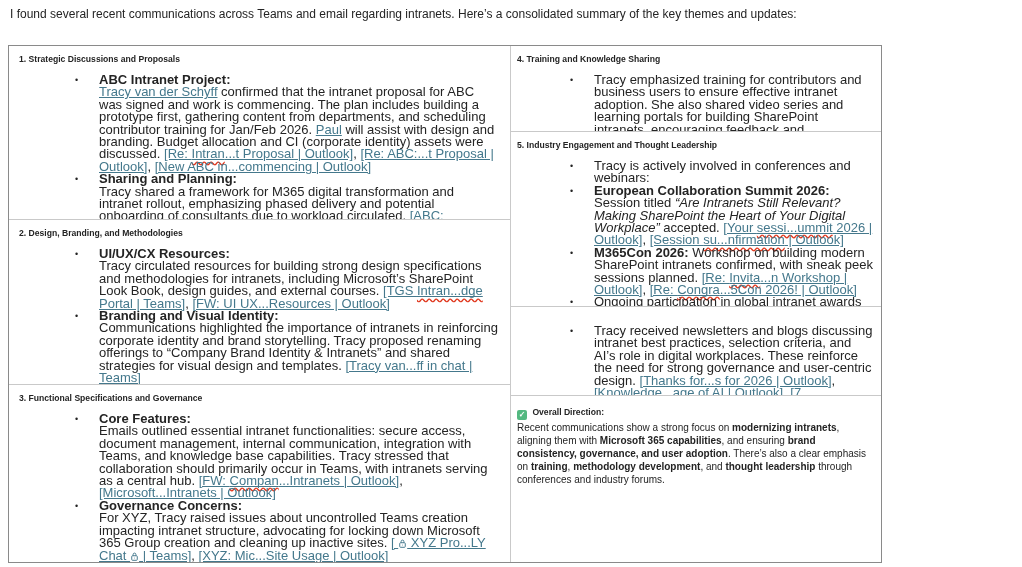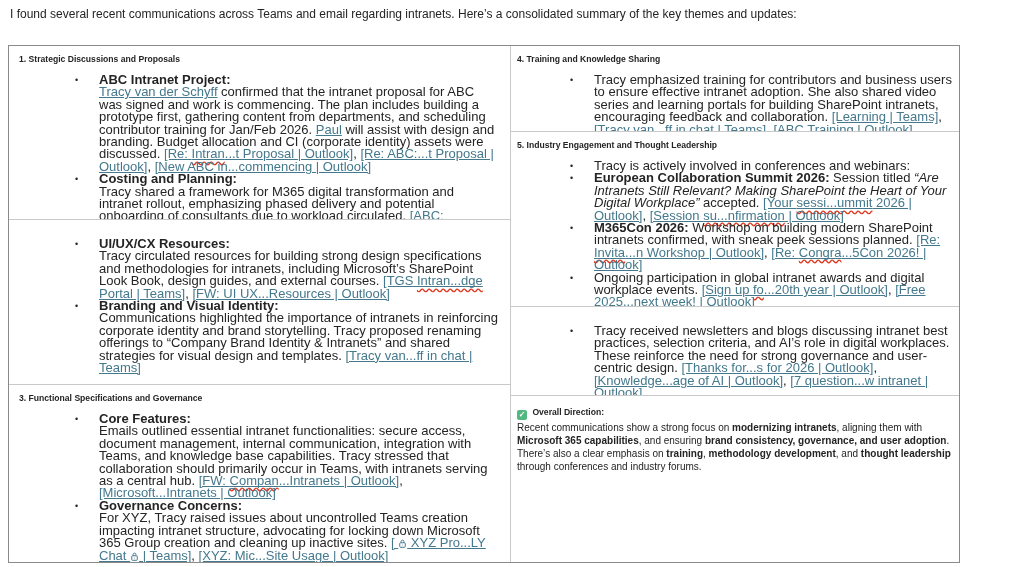--- a/index.html
+++ b/index.html
@@ -8,21 +8,21 @@
     width:1022px; height:567px; position:relative;
     background:#ffffff;
     font-family:"Liberation Sans", sans-serif;
     color:#242424;
   }
   .intro {
     position:absolute; left:10px; top:9px; right:10px;
     font-size:12px; line-height:11px; margin:0;
   }
   .summary-box {
-    position:absolute; left:8px; top:45px; width:952px; height:518px;
+    position:absolute; left:8px; top:45px; width:874px; height:518px;
     border:1px solid #8a8a8a;
     display:flex;
     background:#fff;
     justify-content:flex-end;
   }
   .col { display:flex; flex-direction:column; height:100%; }
   .col-left  { width:502px; border-right:1px solid #c9c9c9; }
   .col-right { flex:1; }
   .cell { overflow:hidden; border-bottom:1px solid #c9c9c9; padding:8px 10px 0 10px; }
   .cell:last-child { border-bottom:none; flex:1; }
@@ -70,24 +70,25 @@
 <div>
   <p class="intro">I found several recent communications across Teams and email regarding intranets. Here’s a consolidated summary of the key themes and updates:</p>
 
   <div class="summary-box">
 
     <div class="col col-left">
       <section class="cell" style="height:174px">
         <h3 class="cell-heading">1. Strategic Discussions and Proposals</h3>
         <ul class="bullets">
             <li><span class="b">ABC Intranet Project:</span><br><a href="#" class="link">Tracy van der Schyff</a><span> confirmed that the intranet proposal for ABC was signed and work is commencing. The plan includes building a prototype first, gathering content from departments, and scheduling contributor training for Jan/Feb 2026. </span><a href="#" class="link">Paul</a><span> will assist with design and branding. Budget allocation and CI (corporate identity) assets were discussed. </span><a href="#" class="link"><span>[Re: </span><span class="sq">Intran</span><span>...t Proposal | Outlook]</span></a><span>, </span><a href="#" class="link">[Re: ABC:...t Proposal | Outlook]</a><span>, </span><a href="#" class="link">[New ABC in...commencing | Outlook]</a></li>
-            <li><span class="b">Costing and Planning:</span><br><span>Tracy shared a framework for M365 digital transformation and intranet rollout, emphasizing phased delivery and potential onboarding of consultants due to workload circulated. </span><a href="#" class="link">[ABC: M365...on Costing | Outlook]</a></li>
+            <li><span class="b">Sharing and Planning:</span><br><span>Tracy shared a framework for M365 digital transformation and intranet rollout, emphasizing phased delivery and potential onboarding of consultants due to workload circulated. </span><a href="#" class="link">[ABC: M365...on Costing | Outlook]</a></li>
           </ul>
       </section>
       <section class="cell" style="height:165px">
+        <h3 class="cell-heading">2. Design, Branding, and Methodologies</h3>
         <ul class="bullets">
             <li><span class="b">UI/UX/CX Resources:</span><br><span>Tracy circulated resources for building strong design specifications and methodologies for intranets, including Microsoft’s SharePoint Look Book, design guides, and external courses. </span><a href="#" class="link"><span>[TGS </span><span class="sq">Intran...dge</span><span> Portal | Teams]</span></a><span>, </span><a href="#" class="link">[FW: UI UX...Resources | Outlook]</a></li>
             <li><span class="b">Branding and Visual Identity:</span><br><span>Communications highlighted the importance of intranets in reinforcing corporate identity and brand storytelling. Tracy proposed renaming offerings to “Company Brand Identity &amp; Intranets” and shared strategies for visual design and templates. </span><a href="#" class="link">[Tracy van...ff in chat | Teams]</a></li>
           </ul>
       </section>
       <section class="cell">
         <h3 class="cell-heading">3. Functional Specifications and Governance</h3>
         <ul class="bullets">
             <li><span class="b">Core Features:</span><br><span>Emails outlined essential intranet functionalities: secure access, document management, internal communication, integration with Teams, and knowledge base capabilities. Tracy stressed that collaboration should primarily occur in Teams, with intranets serving as a central hub. </span><a href="#" class="link"><span>[FW: </span><span class="sq">Compan</span><span>...Intranets | Outlook]</span></a><span>, </span><a href="#" class="link">[Microsoft...Intranets | Outlook]</a></li>
             <li><span class="b">Governance Concerns:</span><br><span>For XYZ, Tracy raised issues about uncontrolled Teams creation impacting intranet structure, advocating for locking down Microsoft 365 Group creation and cleaning up inactive sites. </span><a href="#" class="link"><span>[ </span><span class="lock-icon"><svg width="7" height="9" viewBox="0 0 10 13" fill="none" stroke="currentColor" stroke-width="1.4">

